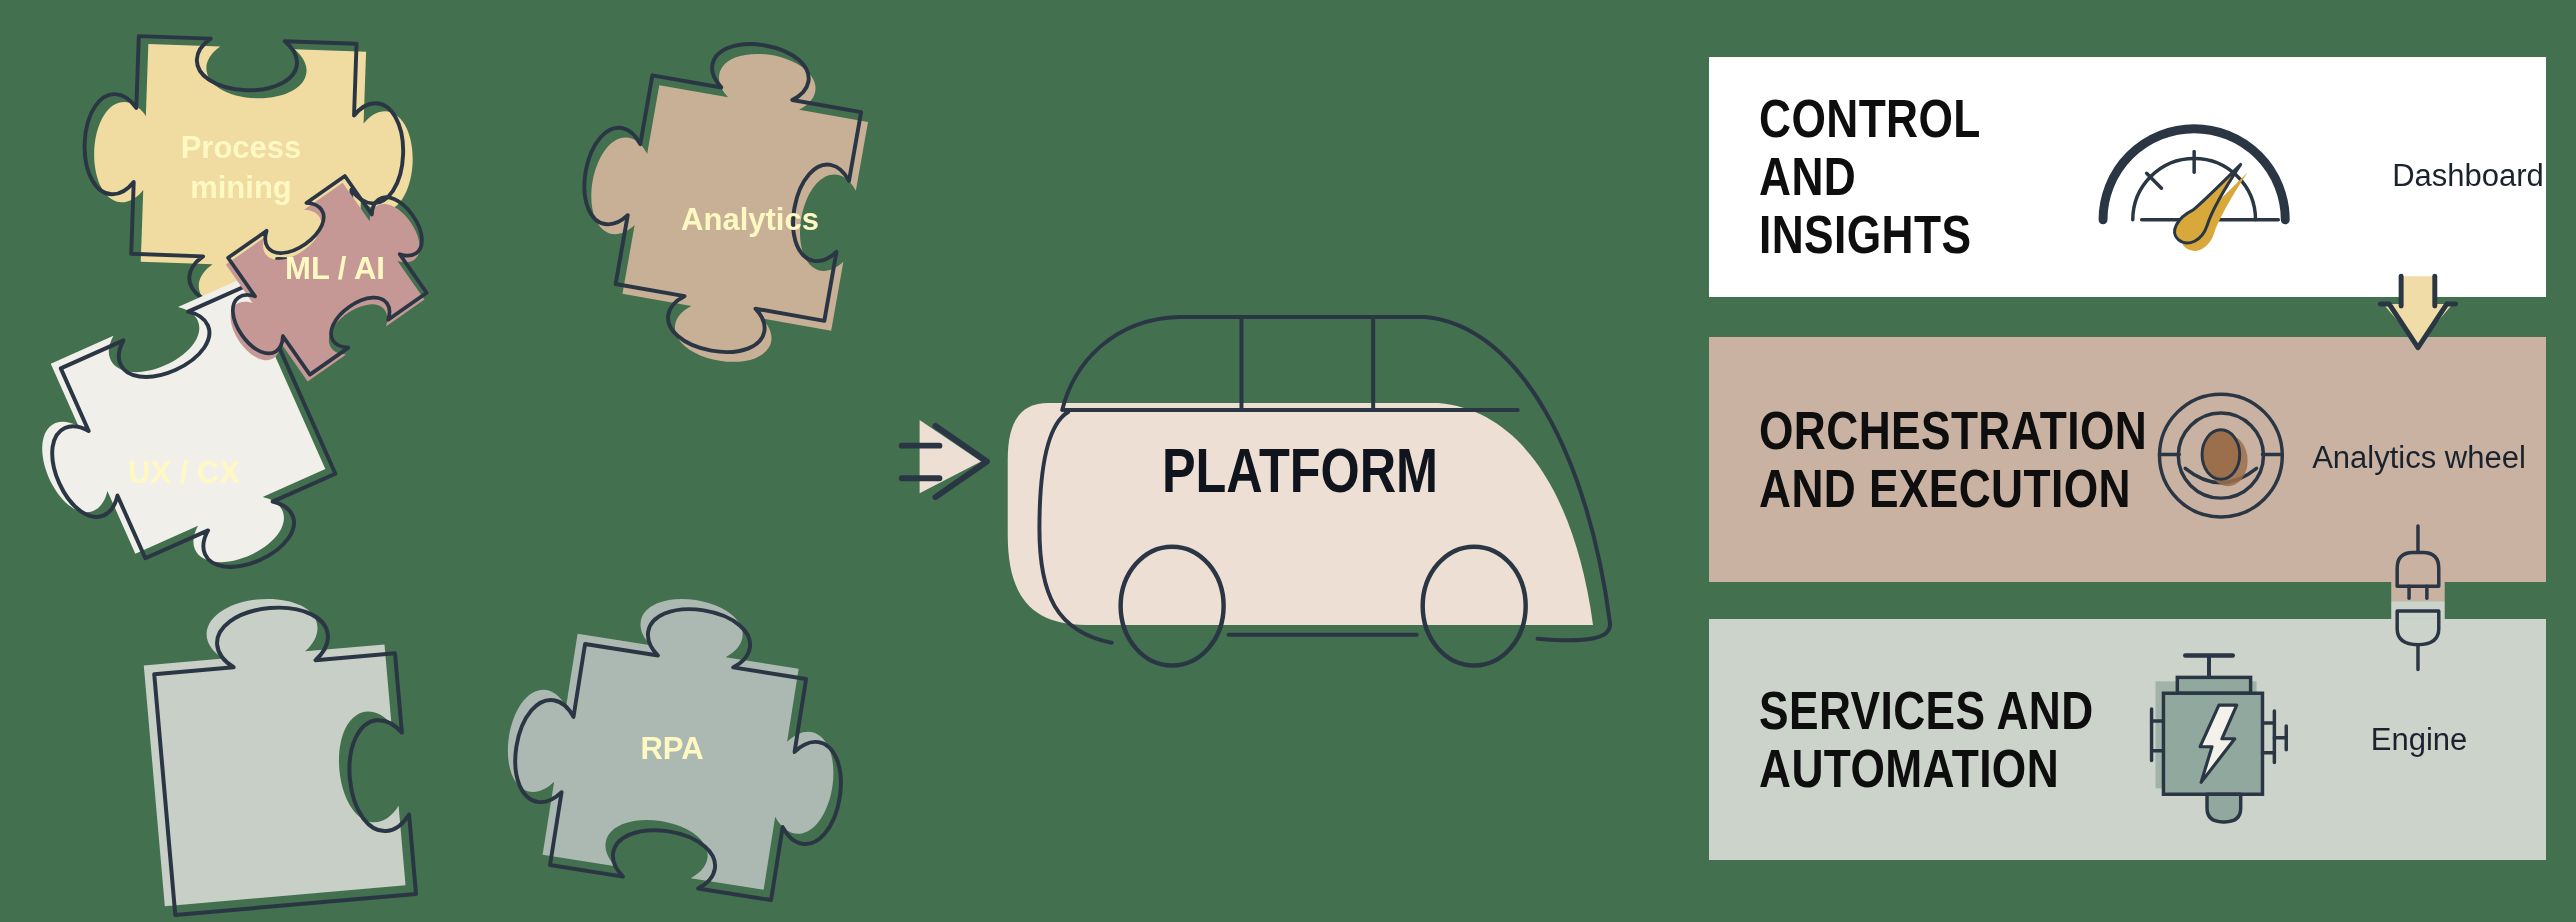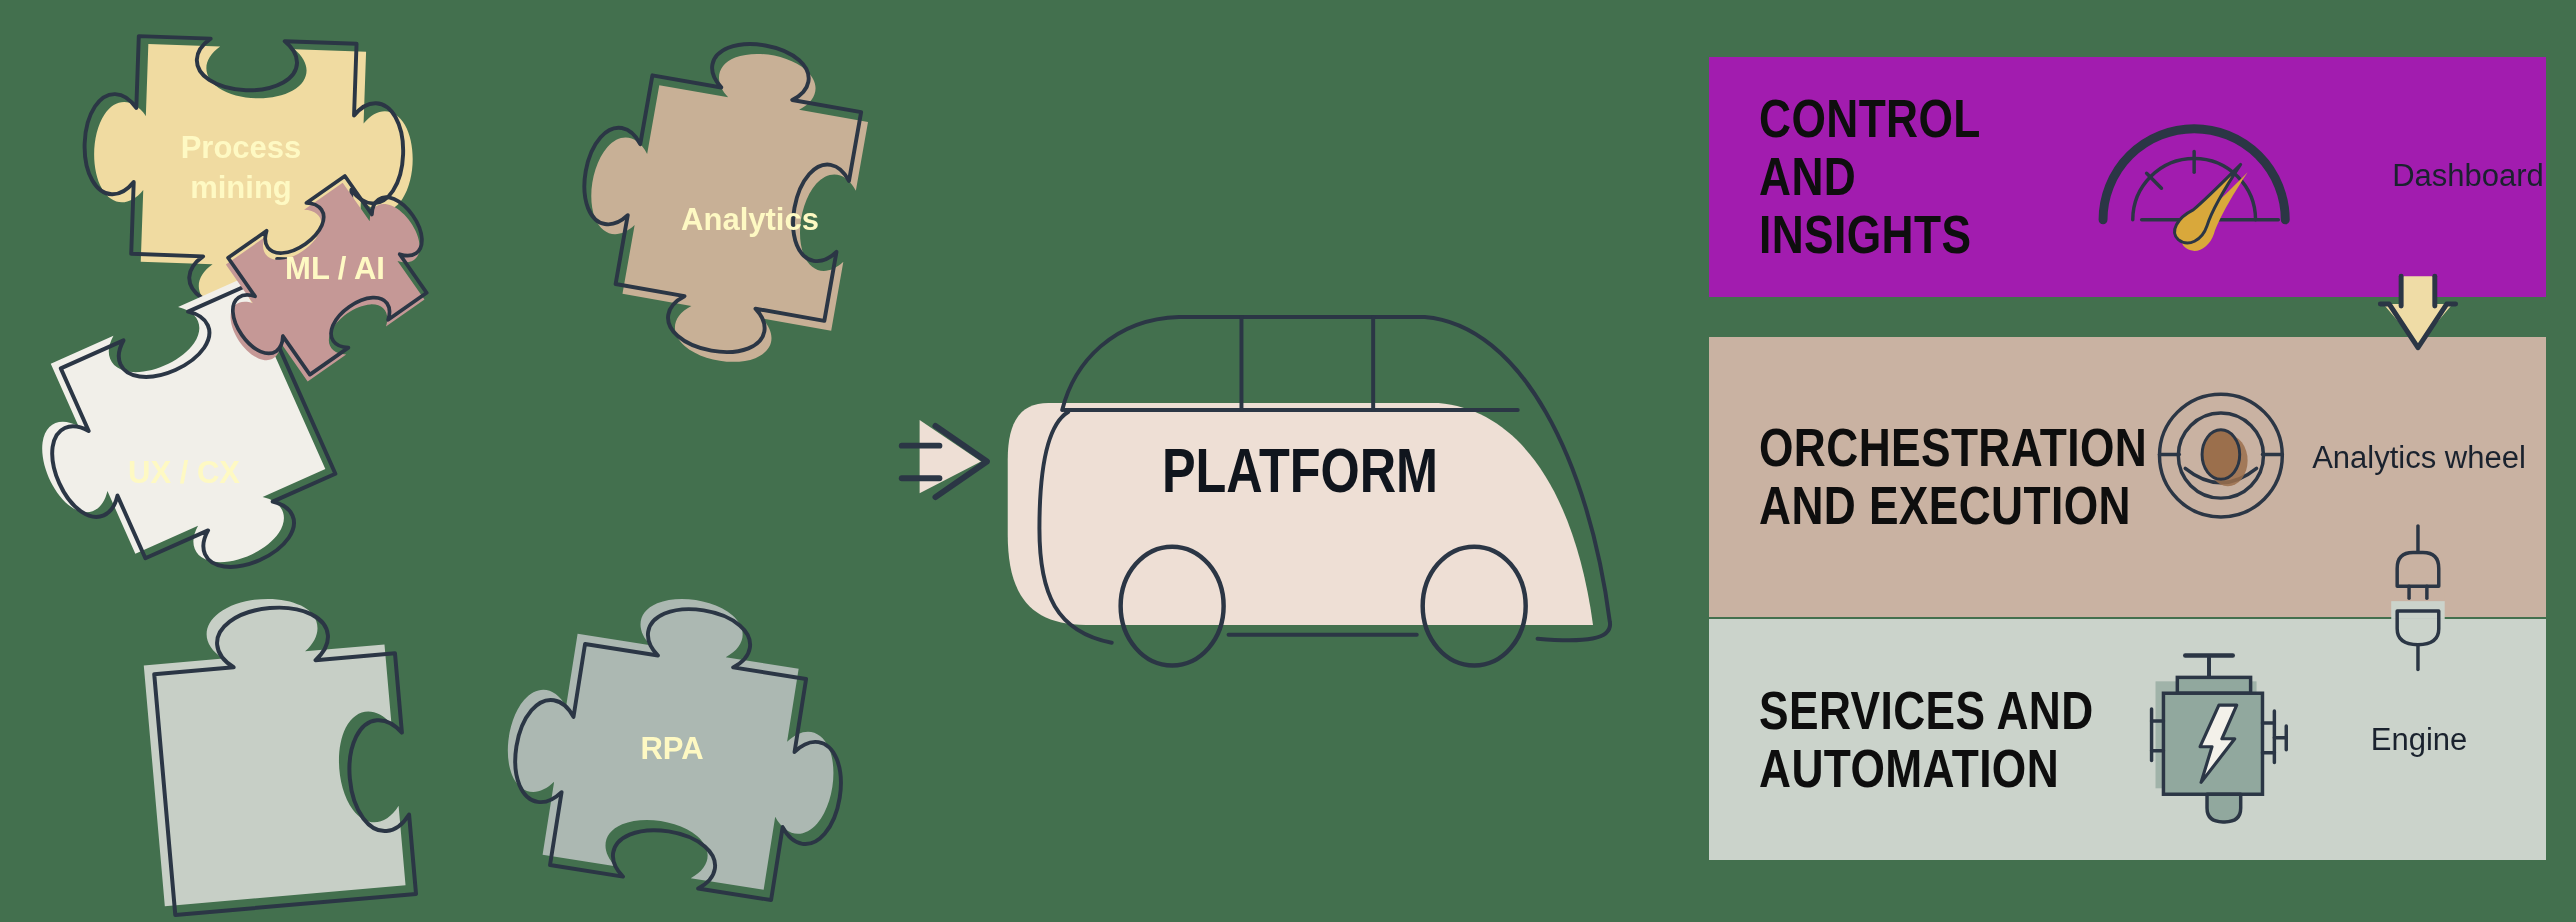--- a/index.html
+++ b/index.html
@@ -5,21 +5,21 @@
   html,body{margin:0;padding:0;background:#2f4f38;}
   .canvas{
     position:relative;width:2576px;height:922px;overflow:hidden;
     font-family:"Liberation Sans",sans-serif;
   }
   .layer{
     position:absolute;left:1709px;width:837px;
     display:flex;align-items:center;padding-left:50px;box-sizing:border-box;
   }
   #layer1{top:57px;height:240px;}
-  #layer2{top:337px;height:280px;}
+  #layer2{top:337px;height:245px;}
   #layer3{top:619px;height:241px;}
   .layer h2{
     margin:0;font-size:54px;line-height:1.07;font-weight:bold;color:#0e0e0e;
     white-space:pre-line;transform:scaleX(0.82);transform-origin:left center;
     letter-spacing:0.5px;
   }
   svg.scene{position:absolute;left:0;top:0;}
   .ink{stroke:#2B3645;fill:none;stroke-linecap:round;stroke-linejoin:round;}
   .lbl{
     position:absolute;transform:translate(-50%,-50%);text-align:center;
@@ -32,21 +32,21 @@
   .platform-lbl{
     position:absolute;transform:translate(-50%,-50%) scaleX(0.8);
     font-size:63px;font-weight:bold;color:#10151d;white-space:nowrap;
   }
 </style>
 </head>
 <body>
 
 <div class="canvas" style="background: rgb(67, 112, 78);">
 
-  <div class="layer" id="layer1" style="background: #a21caf;">
+  <div class="layer" id="layer1" style="background: #ffffff;">
     <h2>CONTROL
 AND
 INSIGHTS</h2>
   </div>
   <div class="layer" id="layer2" style="background: rgb(201, 178, 162);">
     <h2>ORCHESTRATION
 AND EXECUTION</h2>
   </div>
   <div class="layer" id="layer3" style="background: rgb(203, 211, 203);">
     <h2>SERVICES AND

